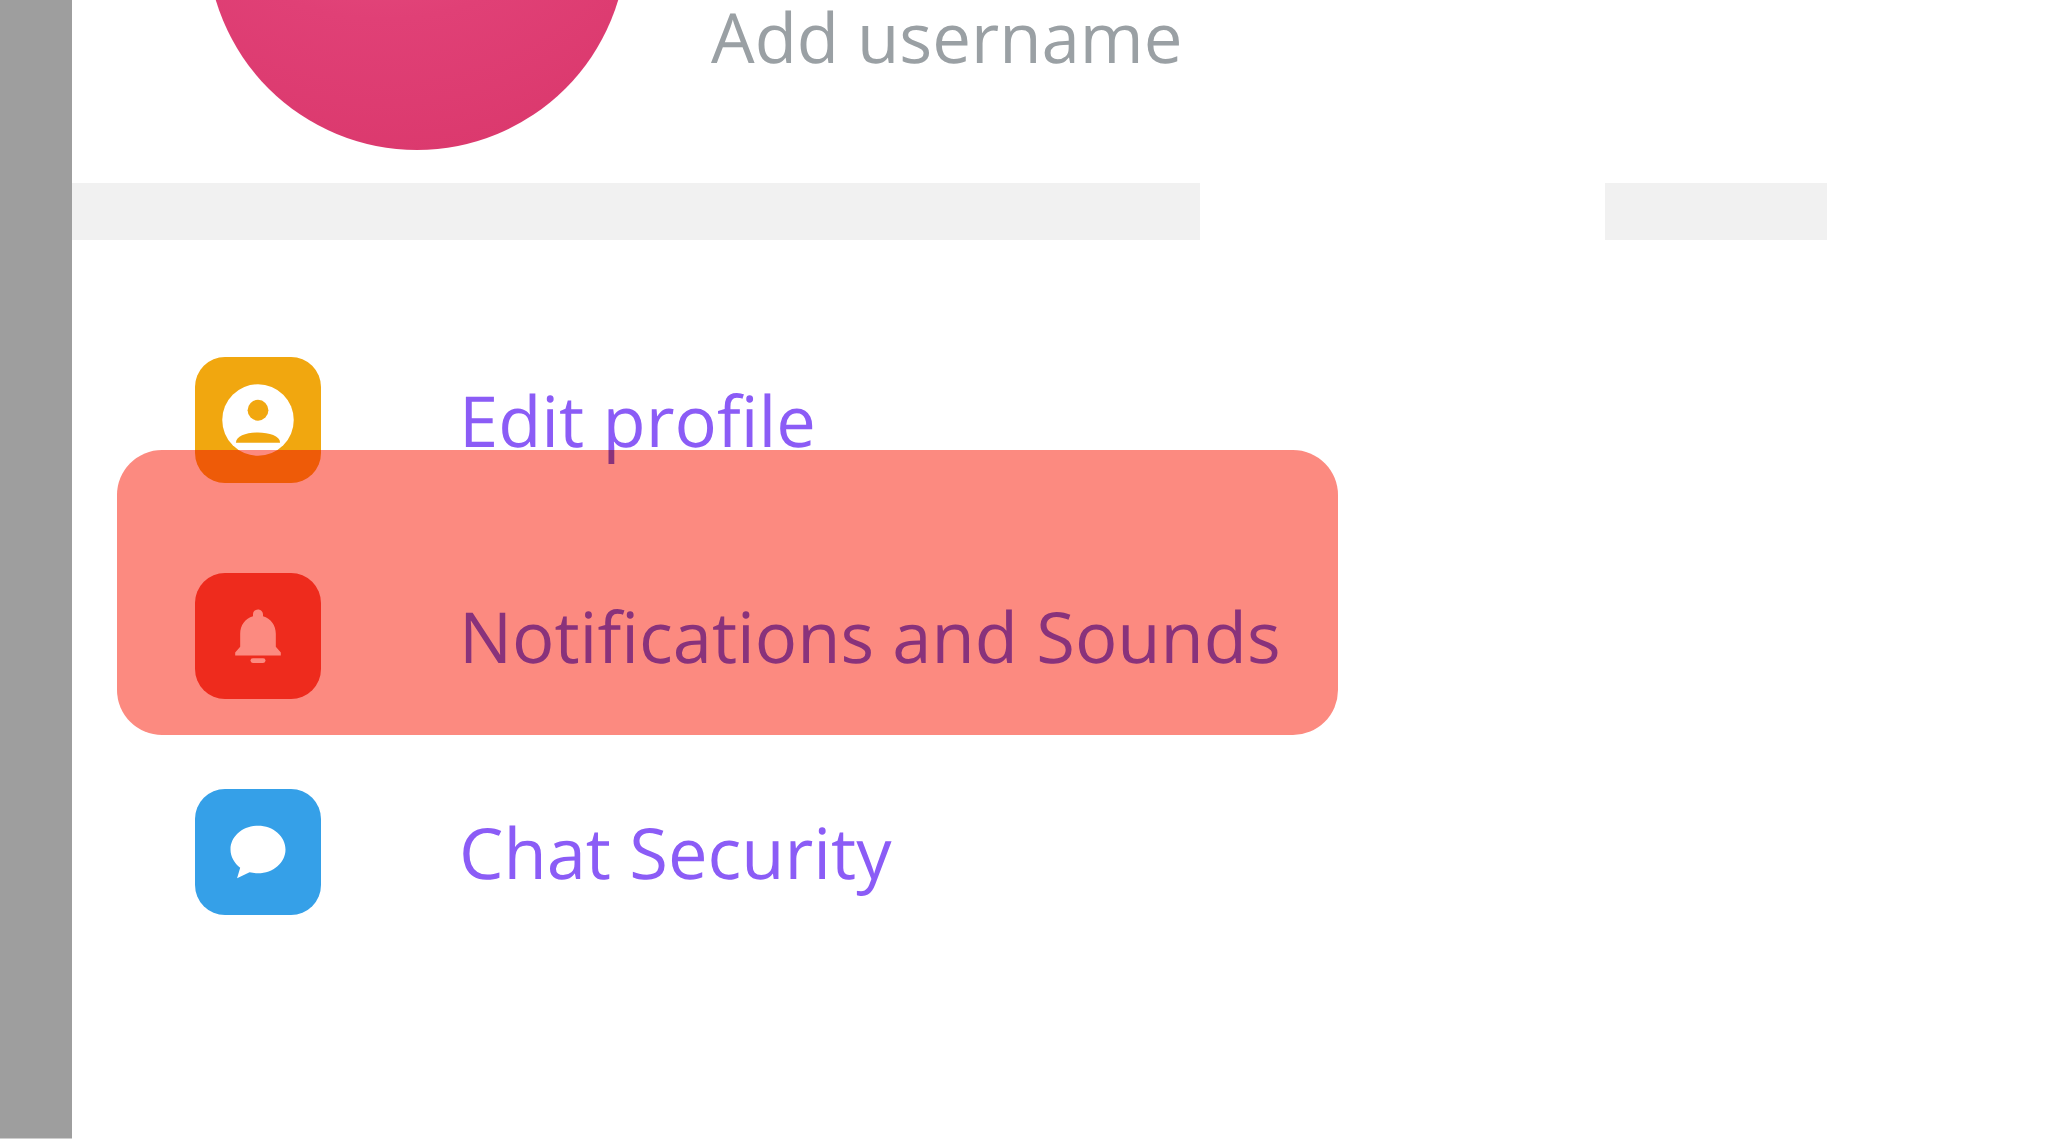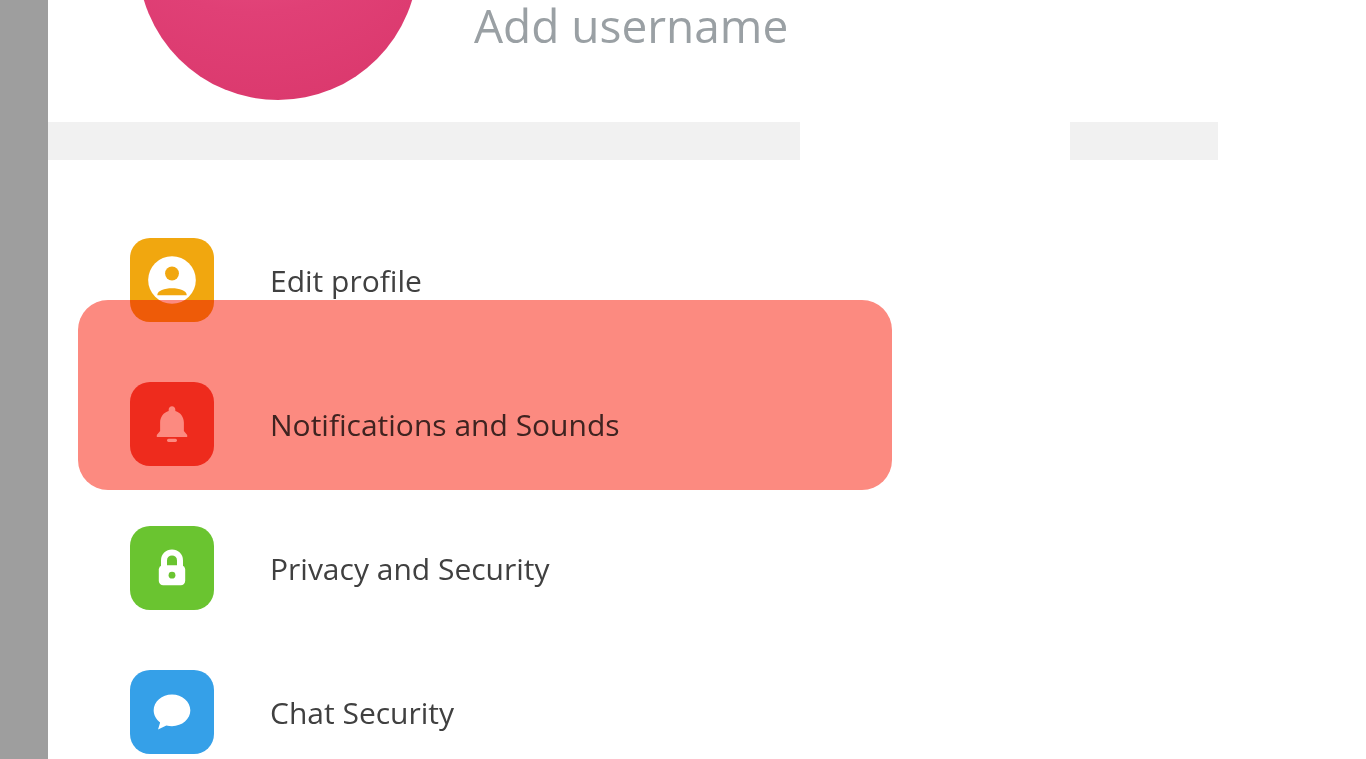--- a/index.html
+++ b/index.html
@@ -60,24 +60,24 @@
     padding-top: 48px;
   }
   .menu-item {
     display: flex;
     align-items: center;
     height: 144px;
     padding-left: 82px;
     cursor: pointer;
   }
   .menu-item .label {
-    font-size: 30px;
-    color: #404040;
+    font-size: 47px;
+    color: #8b5cf6;
     font-weight: 400;
-    margin-left: 56px;
+    margin-left: 92px;
   }
   .icon-box {
     width: 84px;
     height: 84px;
     border-radius: 20px;
     display: flex;
     align-items: center;
     justify-content: center;
     flex-shrink: 0;
   }
@@ -134,30 +134,20 @@
     <div class="menu-item">
       <div class="icon-box icon-red">
         <svg width="50" height="50" viewBox="0 0 24 24">
             <path fill="#ffffff" d="M12 3.5c-.9 0-1.6.7-1.6 1.6v.6C7.9 6.4 6.3 8.6 6.3 11.3v4.1l-1.6 1.9v.9h14.6v-.9l-1.6-1.9v-4.1c0-2.7-1.6-4.9-4.1-5.6v-.6c0-.9-.7-1.6-1.6-1.6z"></path>
             <rect x="9.6" y="19.1" width="4.8" height="1.5" rx="0.75" fill="#ffffff"></rect>
           </svg>
       </div>
       <span class="label">Notifications and Sounds</span>
     </div>
 
-    <div class="menu-item">
-      <div class="icon-box icon-green">
-        <svg width="48" height="48" viewBox="0 0 24 24">
-          <path fill="none" stroke="#ffffff" stroke-width="3" d="M8 11 V8.2 a4 4 0 0 1 8 0 V11"></path>
-          <rect x="5.4" y="10.6" width="13.2" height="10" rx="2.2" fill="#ffffff"></rect>
-          <circle cx="12" cy="15.6" r="1.7" fill="#6ac430"></circle>
-        </svg>
-      </div>
-      <span class="label">Privacy and Security</span>
-    </div>
 
     <div class="menu-item">
       <div class="icon-box icon-blue">
         <svg width="50" height="50" viewBox="0 0 24 24">
             <path fill="#ffffff" d="M12 3.6c-4.9 0-8.8 3.4-8.8 7.6 0 2.3 1.2 4.4 3.1 5.8l-1 3.4 4-1.9c.9.2 1.8.3 2.7.3 4.9 0 8.8-3.4 8.8-7.6S16.9 3.6 12 3.6z"></path>
           </svg>
       </div>
       <span class="label">Chat Security</span>
     </div>
 

